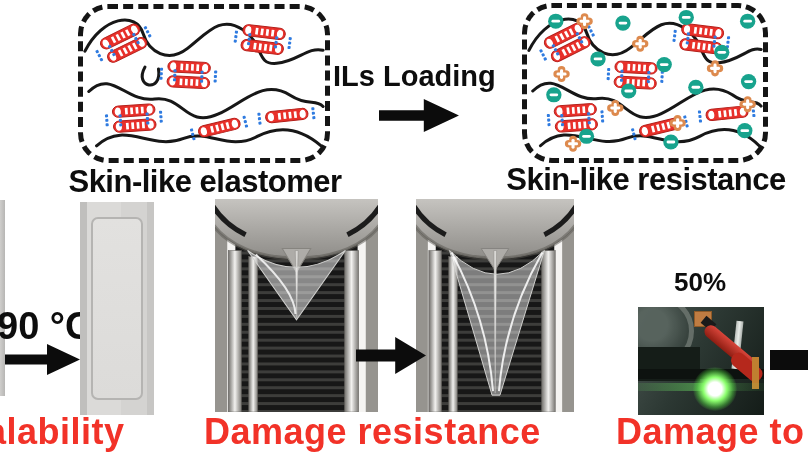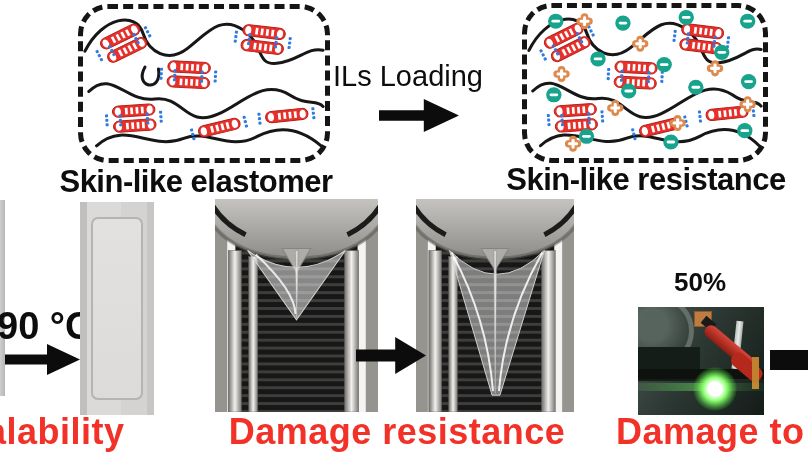--- a/index.html
+++ b/index.html
@@ -10,21 +10,21 @@
   
   .panel{
     position:absolute;border:5px dashed #151515;border-radius:30px;background:#fff;
   }
   .panel svg{position:absolute;left:0;top:0;width:100%;height:100%;}
   .panel-label{
     position:absolute;font-weight:bold;font-size:31px;letter-spacing:-0.5px;
     text-align:center;white-space:nowrap;color:#0d0d0d;
   }
   .process-label{
-    position:absolute;font-weight:normal;font-size:29px;white-space:nowrap;color:#0d0d0d;
+    position:absolute;font-weight:bold;font-size:29px;white-space:nowrap;color:#0d0d0d;
   }
   
   .arrow-right{
     position:absolute;background:#0c0c0c;
     clip-path:polygon(0 34%,56% 34%,56% 0,100% 50%,56% 100%,56% 66%,0 66%);
   }
   .arrow-stub{position:absolute;background:#0c0c0c;}
   
   .black-label{position:absolute;font-weight:bold;color:#0d0d0d;white-space:nowrap;}
   .red-caption{
@@ -105,21 +105,21 @@
         <path d="M64,62 C52,84 82,90 78,64"></path>
       </g>
       <use href="#e-pair" transform="translate(16,34) rotate(-27)"></use>
       <use href="#e-pair" transform="translate(88,55) rotate(3)"></use>
       <use href="#e-pair" transform="translate(166,16) rotate(7)"></use>
       <use href="#e-pair" transform="translate(30,104) rotate(-4)"></use>
       <use href="#e-single" transform="translate(118,126) rotate(-14)"></use>
       <use href="#e-single" transform="translate(188,110) rotate(-6)"></use>
     </svg>
   </div>
-  <div class="panel-label" style="left:46px;top:164px;width:300px;">Skin-like elastomer</div>
+  <div class="panel-label" style="left:55px;top:164px;width:300px;">Skin-like elastomer</div>
 
   <div class="process-label" style="left:333px;top:60px;">ILs Loading</div>
   <div class="arrow-right" style="left:379px;top:99px;width:80px;height:33px;"></div>
 
   <div class="panel" style="left:522px;top:3px;width:236px;height:150px;">
     <svg viewBox="0 0 246 159" preserveAspectRatio="none">
       <defs>
         <g id="c-rod">
           <rect x="0" y="0" width="44" height="12" rx="6" style="fill:var(--segment-red,#e8302a)" stroke="#b31f1a" stroke-width="1"></rect>
           <rect x="13" y="2.5" width="2.8" height="7" fill="#fff"></rect>
@@ -275,21 +275,21 @@
       <rect x="13" y="52" width="13" height="163" fill="url(#m2rod)" stroke="#5e5c58" stroke-width="0.5"></rect>
       <rect x="33" y="58" width="9" height="157" fill="url(#m2rod)" stroke="#5e5c58" stroke-width="0.5"></rect>
       <rect x="127" y="52" width="14" height="163" fill="url(#m2rod)" stroke="#5e5c58" stroke-width="0.5"></rect>
       <polygon points="66,50 94,50 80,72" fill="#aeaca8" stroke="#86847f"></polygon>
       <polygon points="78.8,52 81.6,52 80.2,196" fill="#d9d8d5" stroke="#8b8985" stroke-width="0.5"></polygon>
       <path d="M34,52 L77,198 L85,198 L130,52 Q82,100 34,52 Z" fill="rgba(250,250,250,0.45)" stroke="#d0d0ce"></path>
       <path d="M36,54 Q72,120 78,194" stroke="rgba(255,255,255,0.85)" stroke-width="2" fill="none"></path>
       <path d="M128,54 Q90,120 84,194" stroke="rgba(255,255,255,0.85)" stroke-width="2" fill="none"></path>
     </svg>
   </div>
-  <div class="red-caption" style="left:204px;width:386px;text-align:center;">Damage resistance</div>
+  <div class="red-caption" style="left:204px;width:386px;text-align:left;">Damage resistance</div>
 
   <div class="black-label" style="left:660px;top:267px;width:80px;font-size:26px;text-align:center;">50%</div>
   <div class="photo stretch-photo" style="left:638px;top:307px;width:126px;height:108px;">
     <div class="sp-disc"></div>
     <div class="sp-block"></div>
     <div class="sp-ledge"></div>
     <div class="sp-rod"></div>
     <div class="sp-copper"></div>
     <div class="sp-jaw"></div>
     <div class="sp-clip"></div>

